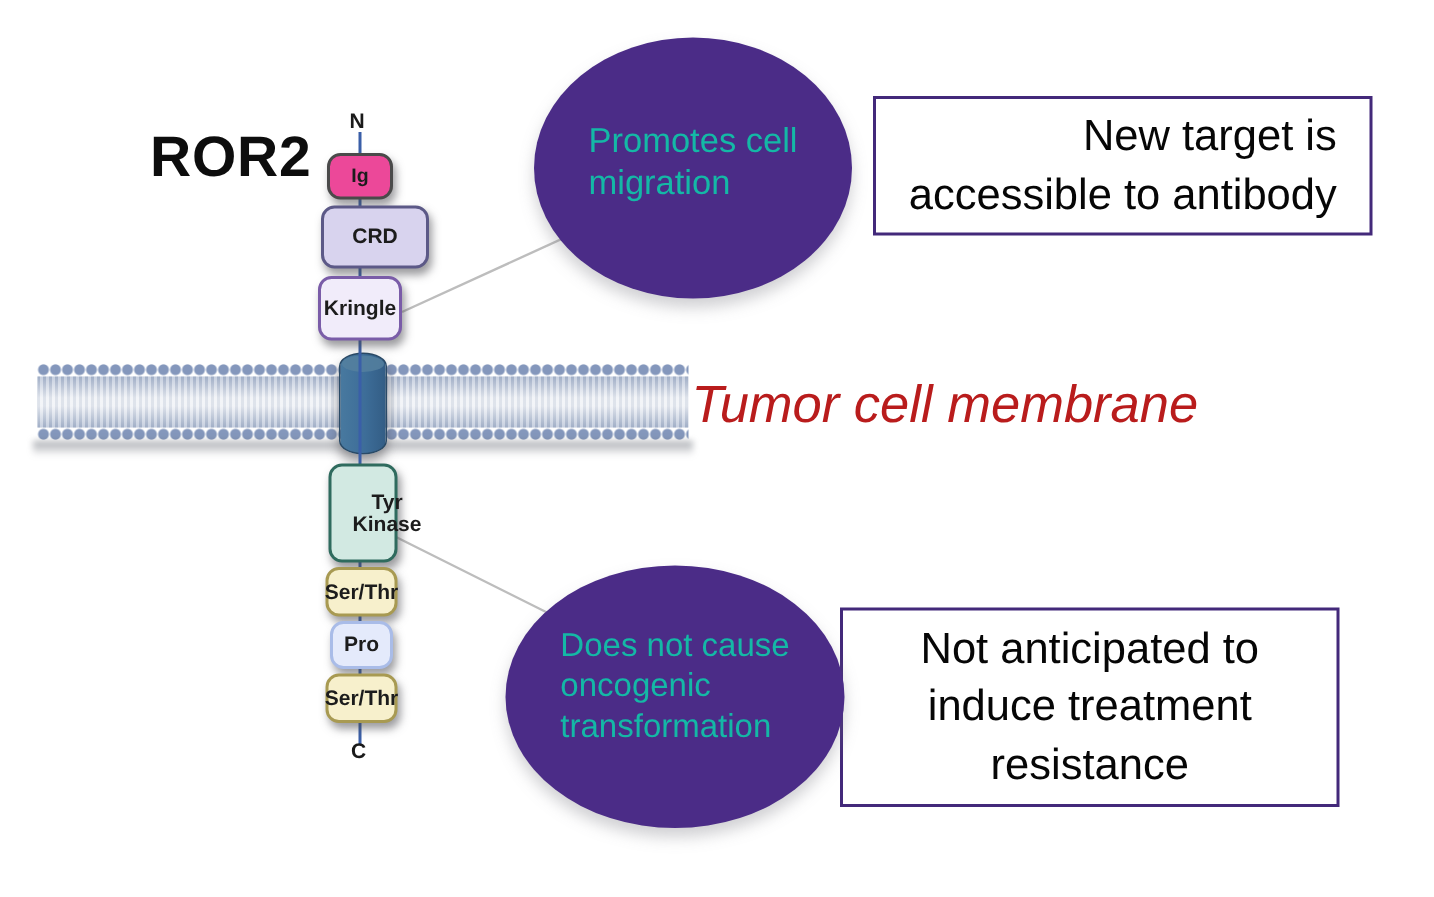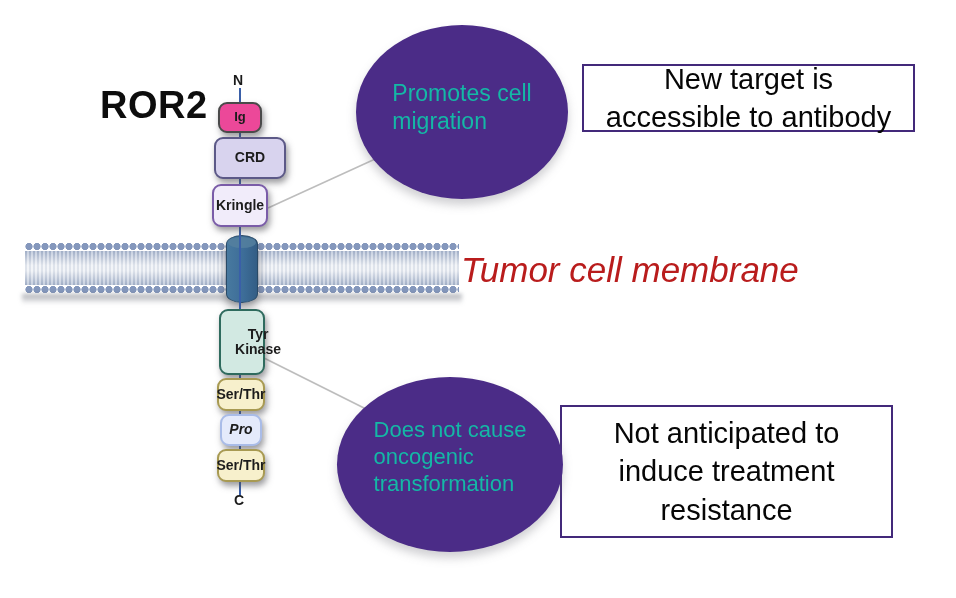--- a/index.html
+++ b/index.html
@@ -68,21 +68,21 @@
     display:flex;align-items:center;justify-content:center;text-align:center;
     font-size:14px;font-weight:600;color:#1c1c1c;line-height:1.1;
     border-radius:9px;box-sizing:border-box;z-index:5;
     box-shadow:2px 4px 6px rgba(75,75,80,.55);
   }
   #domain-ig     {left:218px;top:102px;width:44px;height:31px;background:#ec4899;border:2px solid #4a4a4a;font-size:13px;}
   #domain-crd    {left:214px;top:137px;width:72px;height:42px;background:#d8d3ee;border:2px solid #5c5987;}
   #domain-kringle{left:212px;top:184px;width:56px;height:43px;background:#f1ecfa;border:2px solid #7a5ca8;}
   #domain-tyr    {left:219px;top:309px;width:46px;height:66px;background:#d2e9e2;border:2px solid #2f6b5e;padding-left:32px;}
   #domain-serthr1{left:217px;top:378px;width:48px;height:33px;background:#f7f0cc;border:2px solid #a89a52;}
-  #domain-pro    {left:220px;top:414px;width:42px;height:32px;background:#e4eafb;border:2px solid #a9bce8;font-style:italic;}
+  #domain-pro    {left:220px;top:414px;width:42px;height:32px;background:#e4eafb;border:2px solid #a9bce8;}
   #domain-serthr2{left:217px;top:449px;width:48px;height:33px;background:#f7f0cc;border:2px solid #a89a52;}
 
   
   #connector-svg{left:0;top:0;width:956px;height:598px;z-index:2;pointer-events:none;}
 
   
   .callout-circle{
     border-radius:50%;background:#4b2c87;z-index:6;
     display:flex;align-items:center;justify-content:center;
     color:#14b8a6;font-weight:400;
@@ -90,21 +90,21 @@
   }
   #callout-migration{left:356px;top:25px;width:212px;height:174px;font-size:23px;line-height:1.22;padding-bottom:10px;box-sizing:border-box;}
   #callout-oncogenic{left:337px;top:377px;width:226px;height:175px;font-size:22px;line-height:1.22;padding-bottom:14px;box-sizing:border-box;}
 
   
   .note-box{
     background:#ffffff;border:2.5px solid #43297a;box-sizing:border-box;z-index:2;
     display:flex;align-items:center;justify-content:center;text-align:center;
     font-size:29px;color:#060606;line-height:1.32;
   }
-  #note-antibody  {left:582px;top:64px; width:333px;height:68px;}
+  #note-antibody  {left:582px;top:64px; width:333px;height:93px;text-align:right;}
   #note-resistance{left:560px;top:405px;width:333px;height:133px;}
 </style>
 </head>
 <body>
 
 <div id="canvas">
 
   <div id="ror2-title" class="abs">ROR2</div>
 
   <svg id="connector-svg" class="abs">

